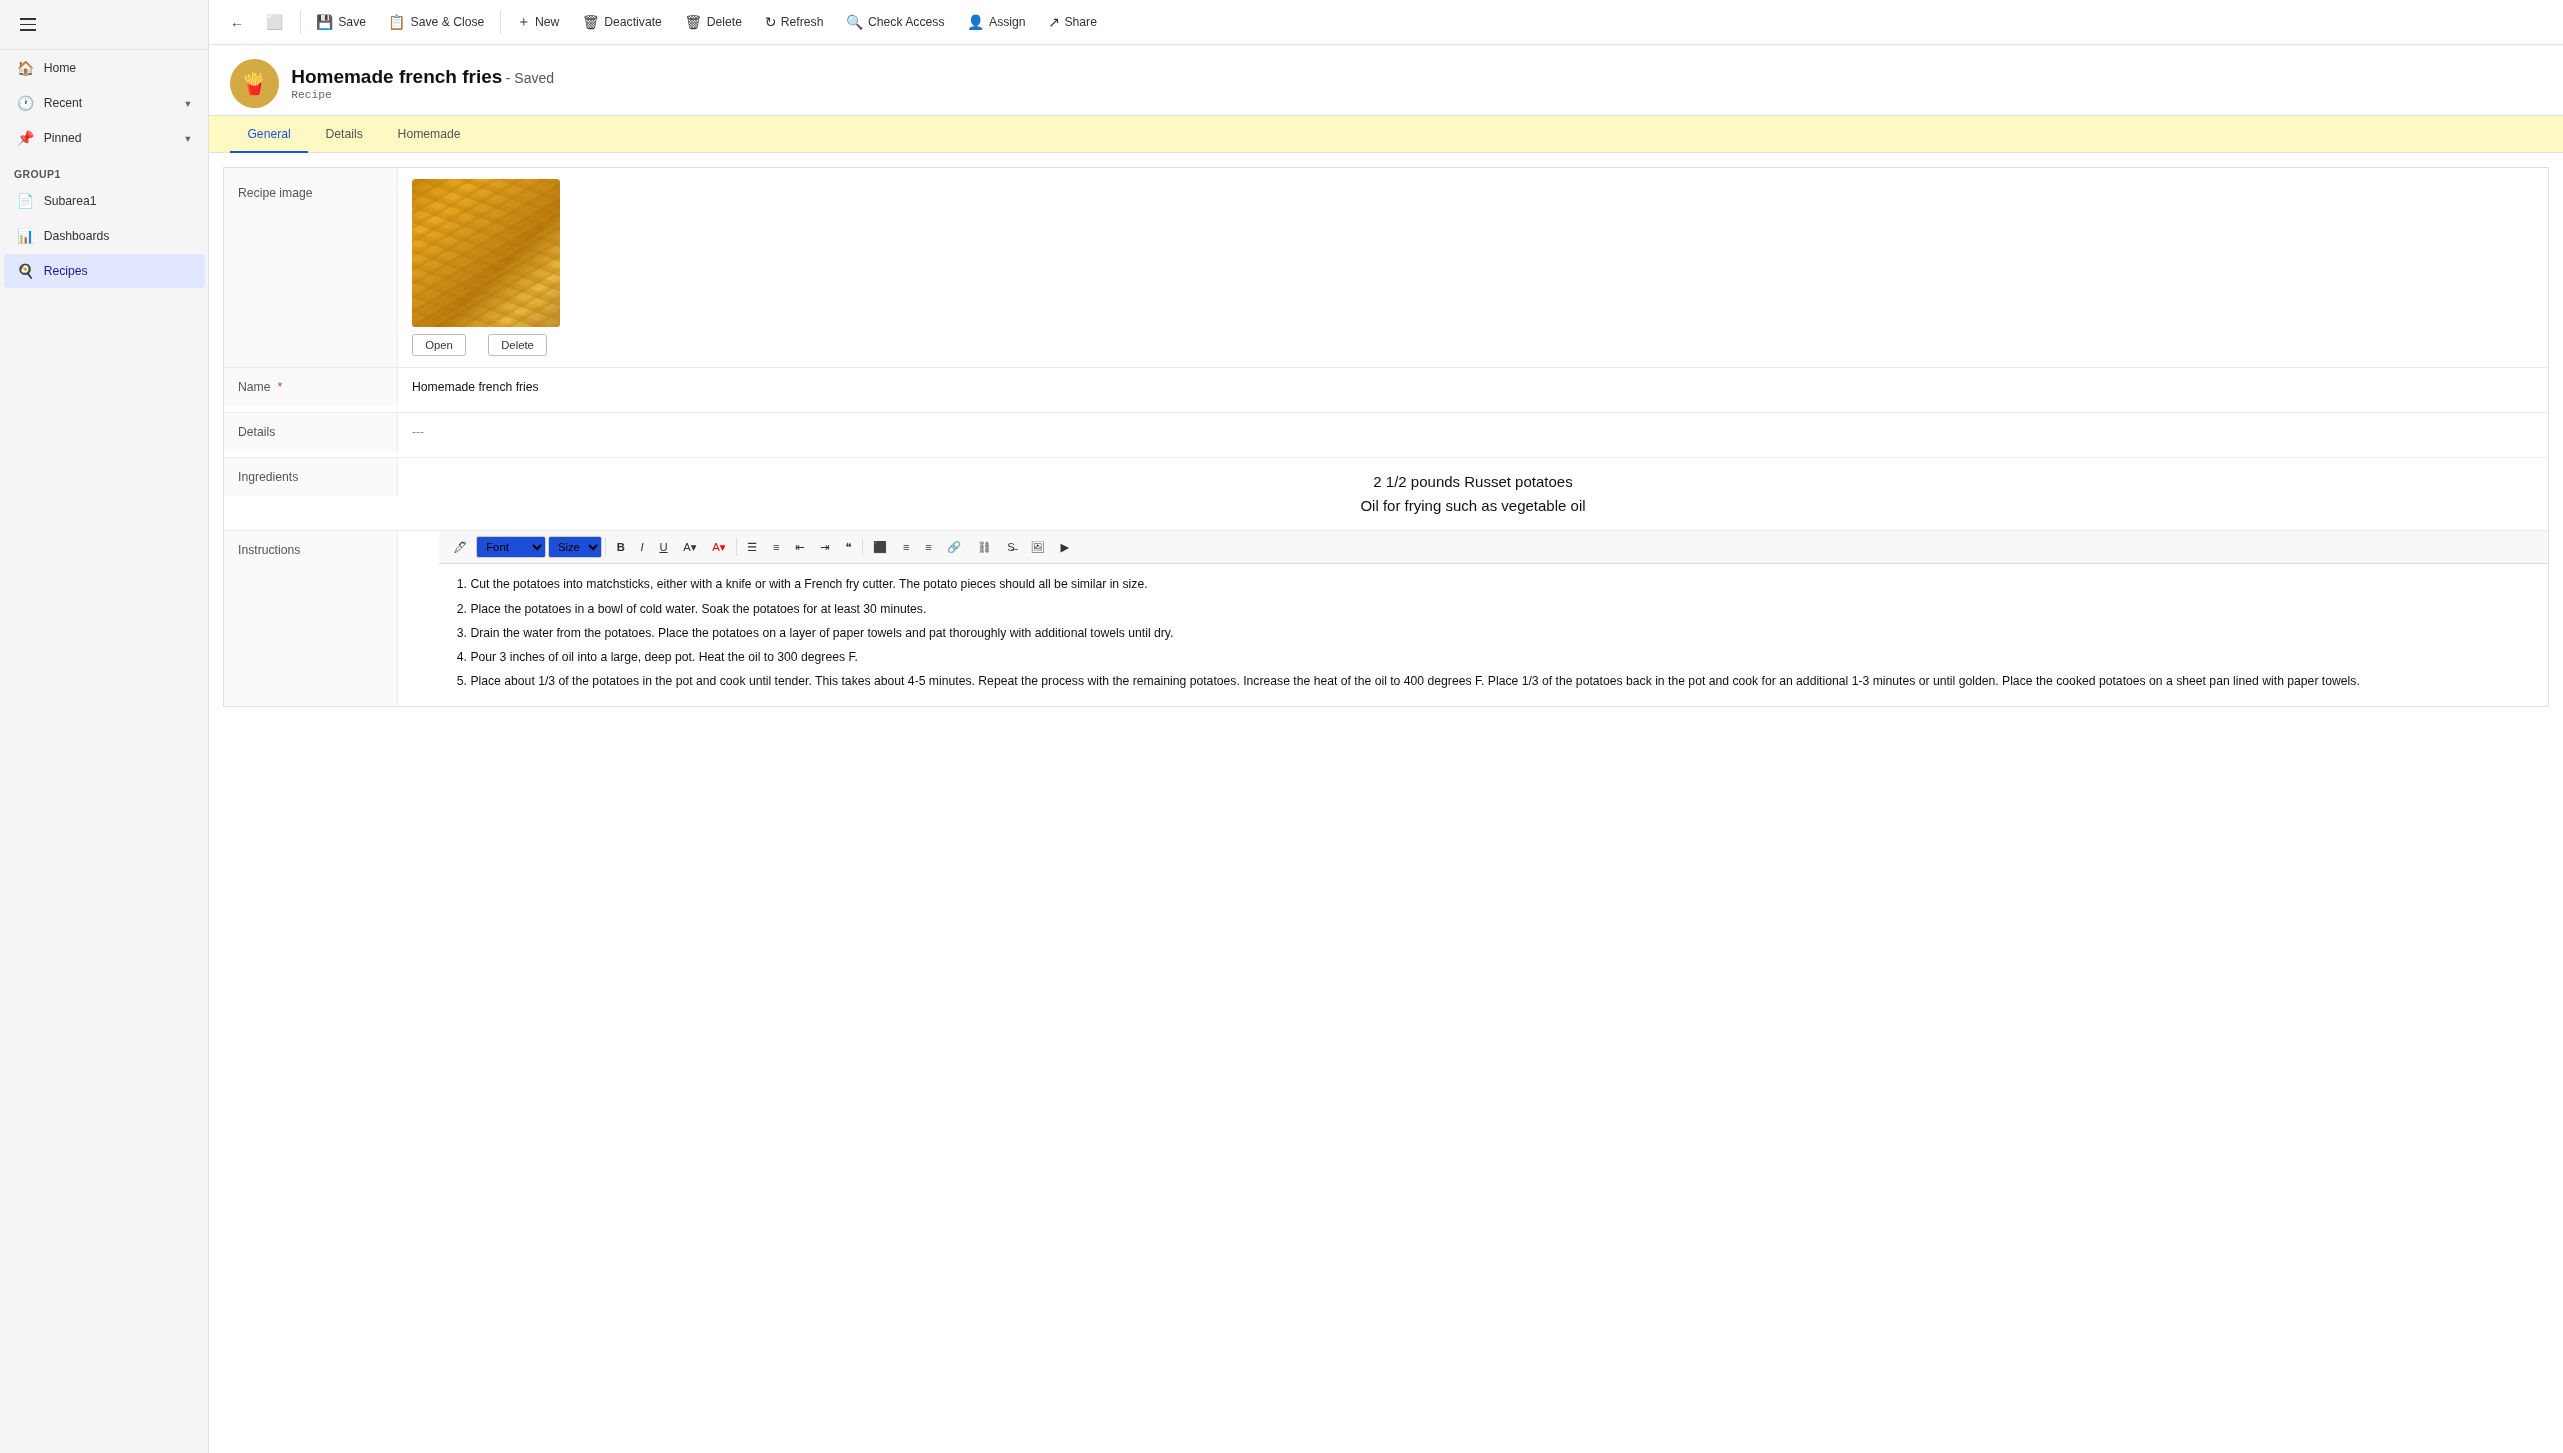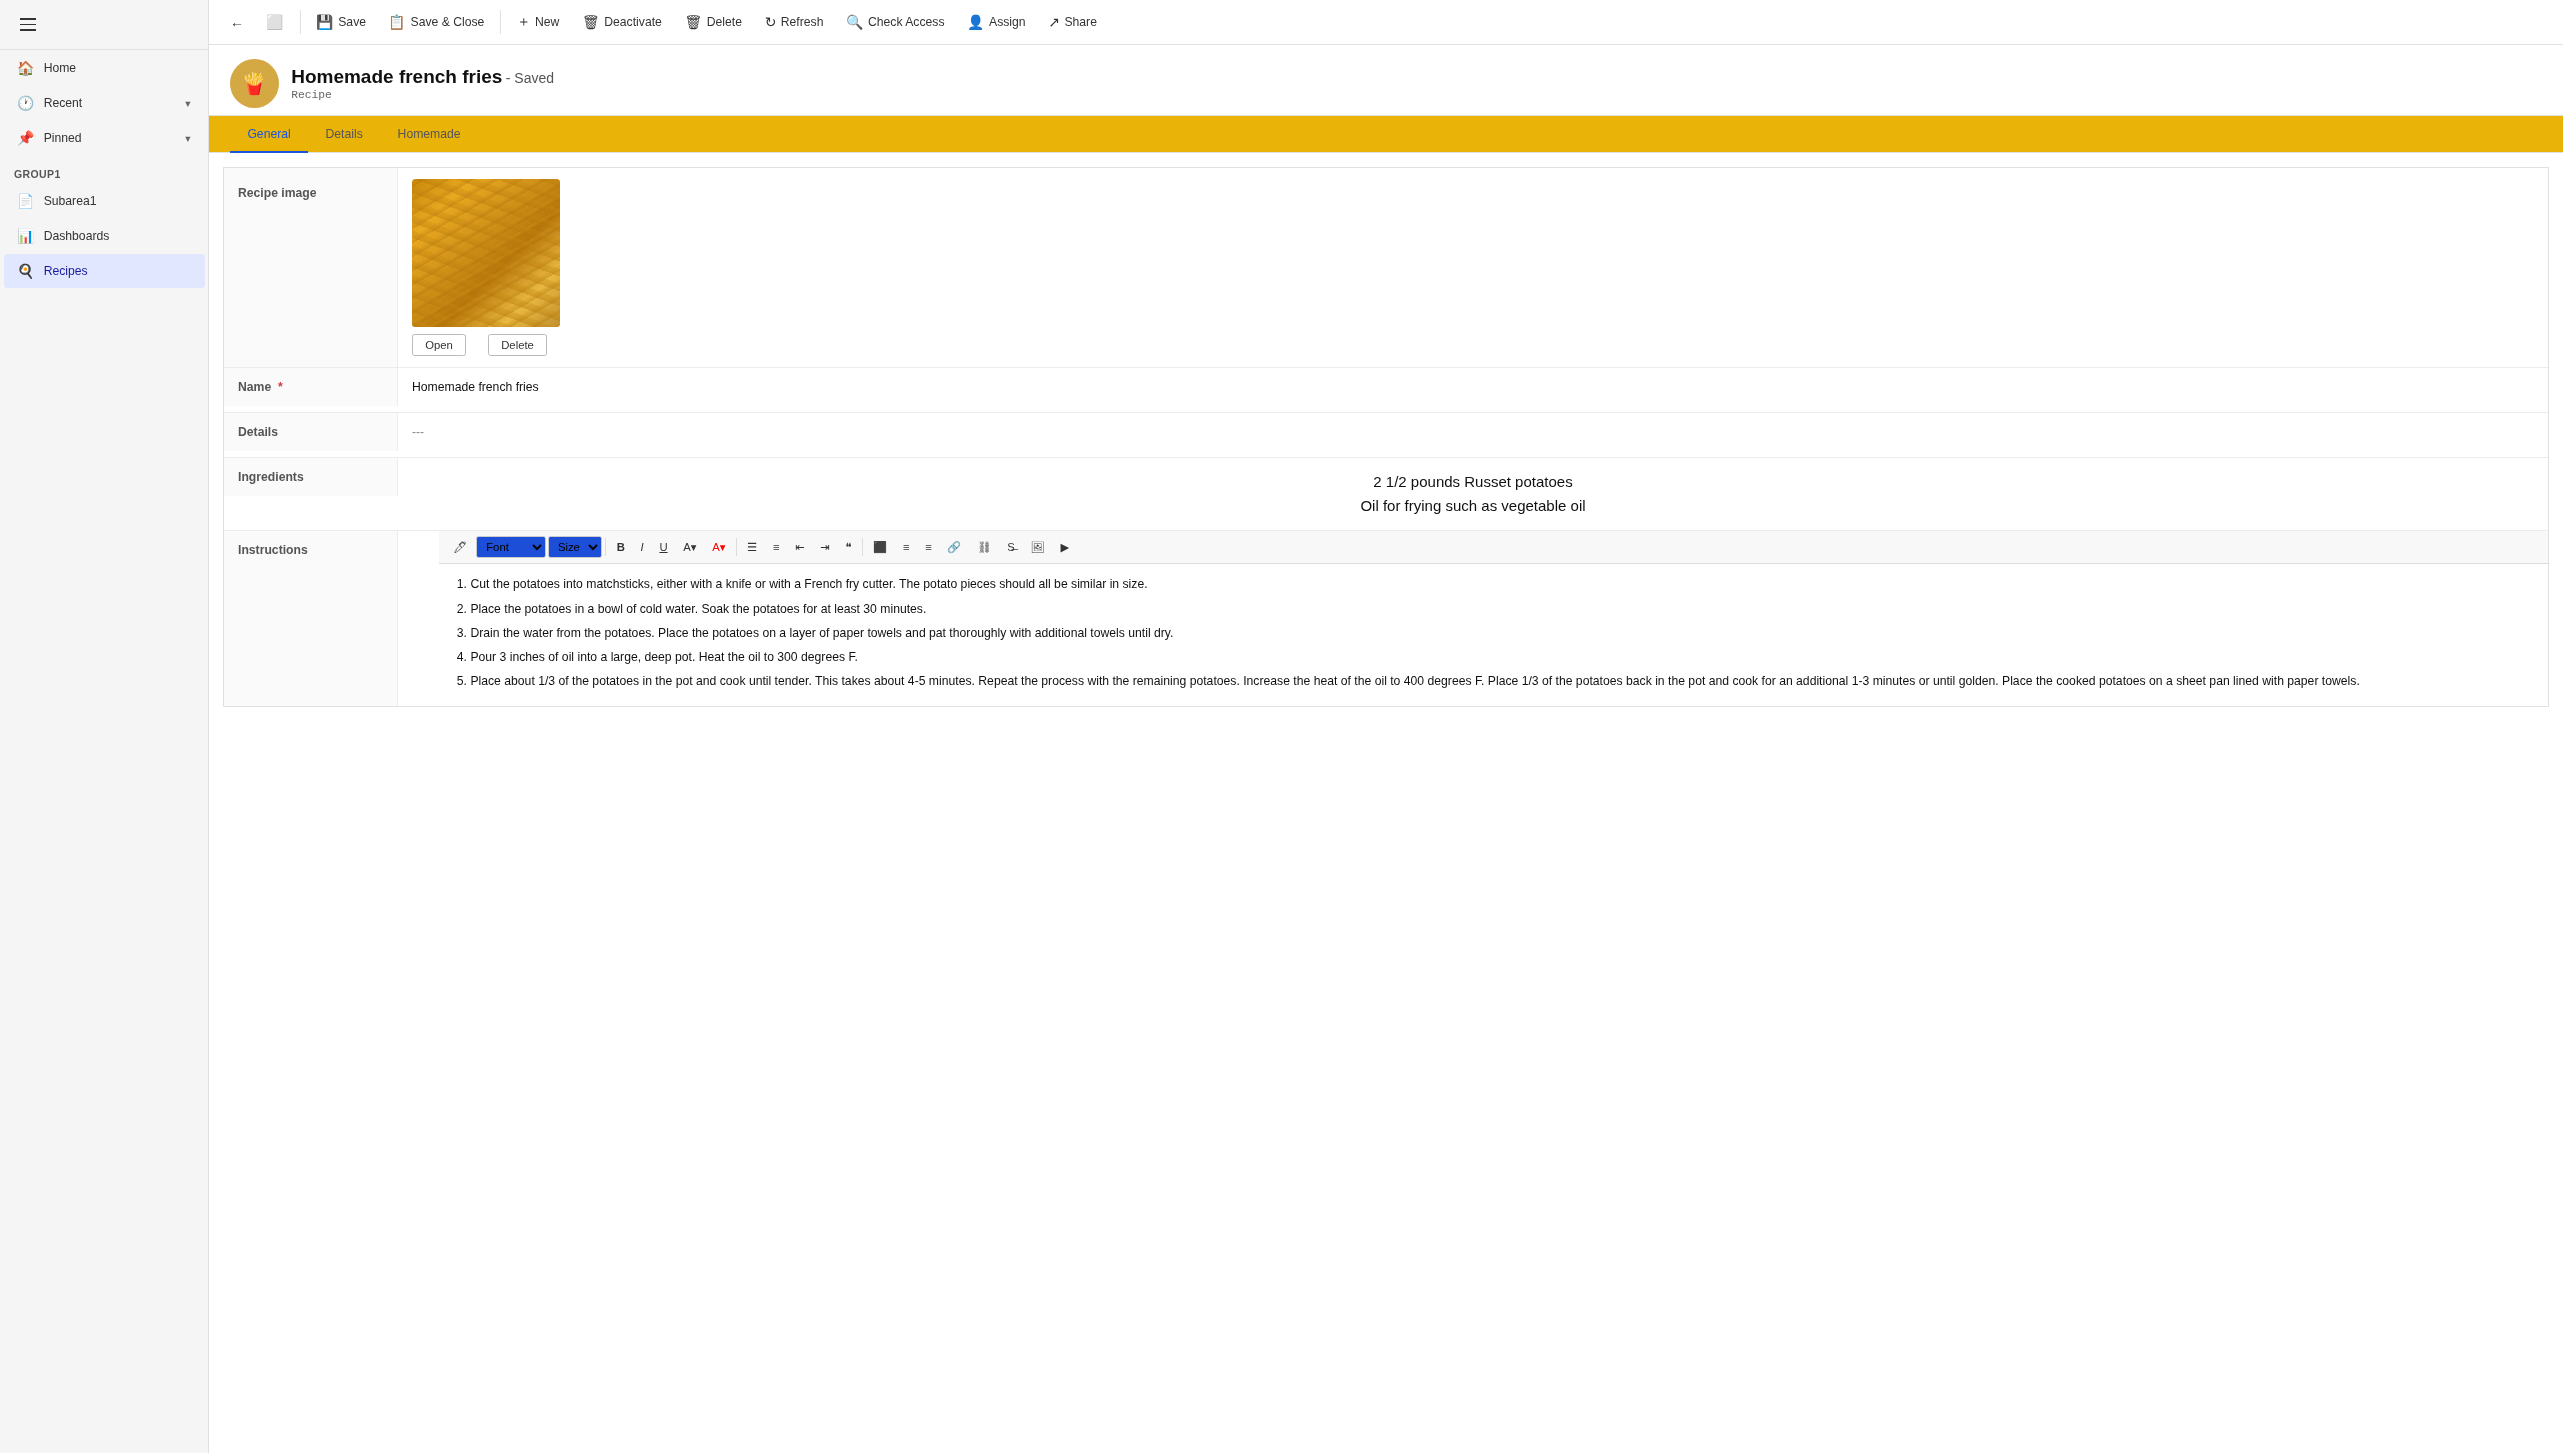--- a/index.html
+++ b/index.html
@@ -99,21 +99,21 @@
     .record-title { font-size: 19px; font-weight: 600; color: #111; }
     .record-saved { color: #555; font-size: 14px; font-weight: 400; }
     .record-subtitle { font-size: 11.3px; color: #666; margin-top: 1.7px; font-family: Liberation Mono, monospace; }
 
     
     .tabs {
       display: flex;
       gap: 0;
       padding: 0 21px;
       border-bottom: 0.9px solid #e0e0e0;
-      background: #eab308;
+      background: #fef9c3;
     }
     .tab {
       padding: 10.5px 17.4px;
       cursor: pointer;
       font-size: 12.2px;
       color: #555;
       border-bottom: 2.6px solid transparent;
       margin-bottom: -0.9px;
     }
     .tab.active { color: #1a56db; border-bottom: 2.6px solid #1a56db; font-weight: 500; }
@@ -137,21 +137,20 @@
     }
     .form-row:last-child { border-bottom: none; }
     .form-label {
       width: 174px;
       min-width: 174px;
       padding: 12.2px 14px;
       color: #555;
       font-size: 12.2px;
       background: #fafafa;
       border-right: 0.9px solid #ececec;
-      font-weight: bold;
     }
     .form-label .required { color: #d04040; margin-left: 3.5px; font-size: 12.2px; }
     .form-value {
       flex: 1;
       padding: 12.2px 14px;
       font-size: 12.2px;
       color: #111;
     }
     .form-value.muted { color: #888; }
     .fries-image {

